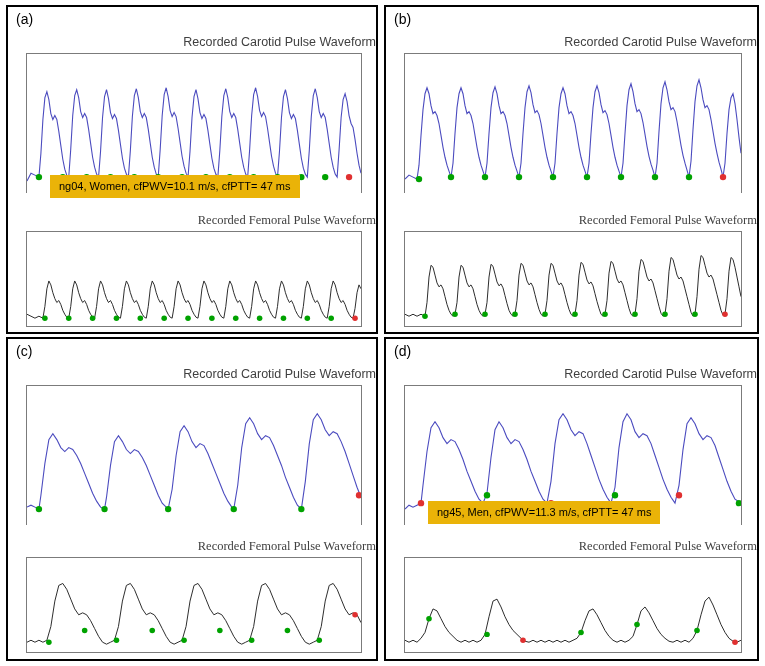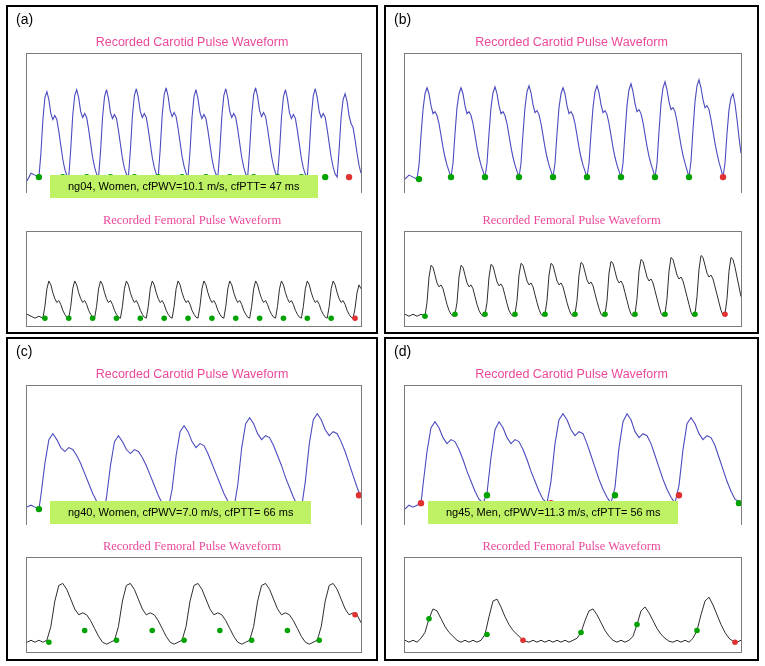--- a/index.html
+++ b/index.html
@@ -35,23 +35,23 @@
     left: 8px;
     top: 4px;
     font-size: 14px;
     color: #000000;
     line-height: 16px;
   }
   .chart-title {
     position: absolute;
     left: 0;
     width: 100%;
-    text-align: center;
+    text-align: right;
     font-size: 12.5px;
-    color: #ec4899;
+    color: #404040;
     font-weight: normal;
   }
   .title-carotid { top: 28px; }
   .title-femoral { top: 206px; font-family: Liberation Serif, serif; }
   .panel-c .title-femoral, .panel-d .title-femoral { top: 200px; }
 
   .plot {
     position: absolute;
     box-sizing: border-box;
     background: #ffffff;
@@ -77,24 +77,24 @@
   }
   .panel-b .plot-femoral, .panel-d .plot-femoral { width: 338px; }
   .panel-c .plot-femoral, .panel-d .plot-femoral { top: 218px; height: 96px; }
 
   .plot svg { display: block; width: 100%; height: 100%; }
 
   .annot {
     position: absolute;
     left: 42px;
     top: 168px;
-    background: #bef264;
+    background: #eab308;
     color: #000000;
     font-size: 11px;
-    padding: 5px 18px;
+    padding: 5px 9px;
     white-space: nowrap;
     line-height: 13px;
   }
   .panel-c .annot, .panel-d .annot { top: 162px; }
 </style>
 </head>
 <body>
 
 <div class="figure">
 
@@ -197,21 +197,20 @@
         <g>
           <circle cx="12" cy="124" r="3.2" fill="#00a200"></circle>
           <circle cx="78" cy="124" r="3.2" fill="#00a200"></circle>
           <circle cx="142" cy="124" r="3.2" fill="#00a200"></circle>
           <circle cx="208" cy="124" r="3.2" fill="#00a200"></circle>
           <circle cx="276" cy="124" r="3.2" fill="#00a200"></circle>
           <circle cx="334" cy="110" r="3.2" fill="#e03030"></circle>
         </g>
       </svg>
     </div>
-    <div class="annot">ng40, Women, cfPWV=7.0 m/s, cfPTT= 66 ms</div>
     <div class="chart-title title-femoral">Recorded Femoral Pulse Waveform</div>
     <div class="plot plot-femoral">
       <svg viewBox="0 0 336 96" preserveAspectRatio="none">
         <polyline fill="none" stroke="#2b2b2b" stroke-width="1" points="0,86 4,84 8,86 12,84 16,86 20,84 24,70 28,44 32,28 36,26 40,32 44,42 48,52 52,58 56,56 60,58 64,64 68,72 72,80 76,86 80,88 84,86 88,84 92,70 96,44 100,28 104,26 108,32 112,42 116,52 120,58 124,56 128,58 132,64 136,72 140,80 144,86 148,88 152,86 156,84 160,70 164,44 168,28 172,26 176,32 180,42 184,52 188,58 192,56 196,58 200,64 204,72 208,80 212,86 216,88 220,86 224,84 228,70 232,44 236,28 240,26 244,32 248,42 252,52 256,58 260,56 264,58 268,64 272,72 276,80 280,86 284,88 288,86 292,84 296,70 300,44 304,28 308,26 312,32 316,42 320,52 324,58 328,56 332,58 336,66"></polyline>
         <g>
           <circle cx="22" cy="86" r="2.8" fill="#00a200"></circle>
           <circle cx="58" cy="74" r="2.8" fill="#00a200"></circle>
           <circle cx="90" cy="84" r="2.8" fill="#00a200"></circle>
           <circle cx="126" cy="74" r="2.8" fill="#00a200"></circle>
           <circle cx="158" cy="84" r="2.8" fill="#00a200"></circle>
@@ -234,21 +233,21 @@
         <g>
           <circle cx="16" cy="118" r="3.2" fill="#e03030"></circle>
           <circle cx="82" cy="110" r="3.2" fill="#00a200"></circle>
           <circle cx="146" cy="118" r="3.2" fill="#e03030"></circle>
           <circle cx="210" cy="110" r="3.2" fill="#00a200"></circle>
           <circle cx="274" cy="110" r="3.2" fill="#e03030"></circle>
           <circle cx="334" cy="118" r="3.2" fill="#00a200"></circle>
         </g>
       </svg>
     </div>
-    <div class="annot">ng45, Men, cfPWV=11.3 m/s, cfPTT= 56 ms</div>
+    <div class="annot">ng45, Men, cfPWV=11.3 m/s, cfPTT= 47 ms</div>
     <div class="chart-title title-femoral">Recorded Femoral Pulse Waveform</div>
     <div class="plot plot-femoral">
       <svg viewBox="0 0 336 96" preserveAspectRatio="none">
         <polyline fill="none" stroke="#2b2b2b" stroke-width="1" points="0,84 4,86 8,84 12,86 16,82 20,76 24,62 28,52 32,54 36,62 40,70 44,76 48,80 52,84 56,86 60,84 64,86 68,84 72,86 76,84 80,78 84,60 88,44 92,42 96,50 100,60 104,68 108,74 112,78 116,82 120,85 124,86 128,84 132,86 136,84 140,86 144,84 148,86 152,84 156,86 160,84 164,86 168,84 172,82 176,76 180,64 184,54 188,52 192,58 196,66 200,74 204,80 208,84 212,86 216,84 220,86 224,84 228,80 232,68 236,54 240,50 244,56 248,64 252,72 256,78 260,82 264,85 268,86 272,84 276,86 280,84 284,86 288,82 292,74 296,58 300,44 304,40 308,48 312,58 316,68 320,76 324,82 328,85 332,86 336,84"></polyline>
         <g>
           <circle cx="24" cy="62" r="2.8" fill="#00a200"></circle>
           <circle cx="82" cy="78" r="2.8" fill="#00a200"></circle>
           <circle cx="118" cy="84" r="2.8" fill="#e03030"></circle>
           <circle cx="176" cy="76" r="2.8" fill="#00a200"></circle>
           <circle cx="232" cy="68" r="2.8" fill="#00a200"></circle>

